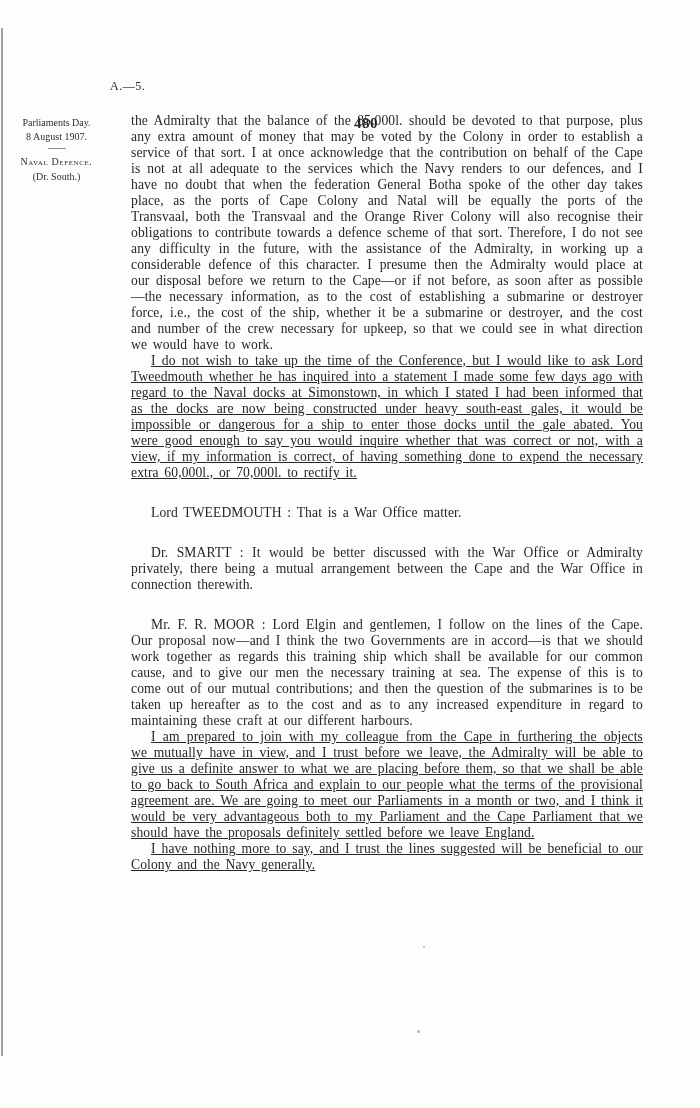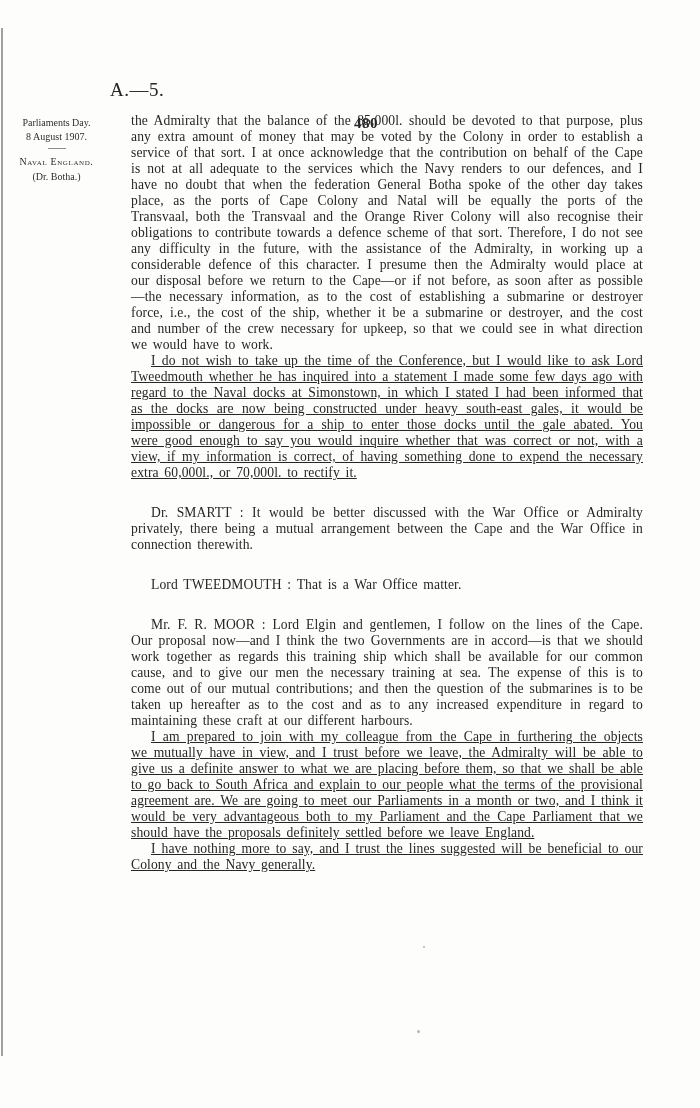--- a/index.html
+++ b/index.html
@@ -36,21 +36,21 @@
     position: absolute;
     left: 110px;
     top: 79px;
     width: 512px;
     height: 20px;
   }
   .doc-ref {
     position: absolute;
     left: 0;
     top: 0;
-    font-size: 19px;
+    font-size: 12px;
     letter-spacing: 0.5px;
   }
   .page-num {
     position: absolute;
     left: 0;
     right: 0;
     top: 0;
     text-align: center;
     font-weight: bold;
     font-size: 15px;
@@ -112,25 +112,25 @@
 
 <div class="page-header">
   <span class="doc-ref">A.—5.</span>
   <span class="page-num">480</span>
 </div>
 
 <aside class="margin-notes">
   <div class="margin-day">Parliaments Day.</div>
   <div class="margin-date">8 August 1907.</div>
   <div class="margin-rule"></div>
-  <div class="margin-topic">Naval England.</div>
-  <div class="margin-speaker">(Dr. Botha.)</div>
+  <div class="margin-topic">Naval Defence.</div>
+  <div class="margin-speaker">(Dr. South.)</div>
 </aside>
 
 <main class="body-text">
   <p class="cont">the Admiralty that the balance of the 85,000l. should be devoted to that purpose, plus any extra amount of money that may be voted by the Colony in order to establish a service of that sort. I at once acknowledge that the contribution on behalf of the Cape is not at all adequate to the services which the Navy renders to our defences, and I have no doubt that when the federation General Botha spoke of the other day takes place, as the ports of Cape Colony and Natal will be equally the ports of the Transvaal, both the Transvaal and the Orange River Colony will also recognise their obligations to contribute towards a defence scheme of that sort. Therefore, I do not see any difficulty in the future, with the assistance of the Admiralty, in working up a considerable defence of this character. I presume then the Admiralty would place at our disposal before we return to the Cape—or if not before, as soon after as possible—the necessary information, as to the cost of establishing a submarine or destroyer force, i.e., the cost of the ship, whether it be a submarine or destroyer, and the cost and number of the crew necessary for upkeep, so that we could see in what direction we would have to work.</p>
   <p class="indent">I do not wish to take up the time of the Conference, but I would like to ask Lord Tweedmouth whether he has inquired into a statement I made some few days ago with regard to the Naval docks at Simonstown, in which I stated I had been informed that as the docks are now being constructed under heavy south-east gales, it would be impossible or dangerous for a ship to enter those docks until the gale abated. You were good enough to say you would inquire whether that was correct or not, with a view, if my information is correct, of having something done to expend the necessary extra 60,000l., or 70,000l. to rectify it.</p>
+  <p class="speech">Lord TWEEDMOUTH : That is a War Office matter.</p>
   <p class="speech">Dr. SMARTT : It would be better discussed with the War Office or Admiralty privately, there being a mutual arrangement between the Cape and the War Office in connection therewith.</p>
-  <p class="speech">Lord TWEEDMOUTH : That is a War Office matter.</p>
   <p class="speech">Mr. F. R. MOOR : Lord Elgin and gentlemen, I follow on the lines of the Cape. Our proposal now—and I think the two Governments are in accord—is that we should work together as regards this training ship which shall be available for our common cause, and to give our men the necessary training at sea. The expense of this is to come out of our mutual contributions; and then the question of the submarines is to be taken up hereafter as to the cost and as to any increased expenditure in regard to maintaining these craft at our different harbours.</p>
   <p class="indent">I am prepared to join with my colleague from the Cape in furthering the objects we mutually have in view, and I trust before we leave, the Admiralty will be able to give us a definite answer to what we are placing before them, so that we shall be able to go back to South Africa and explain to our people what the terms of the provisional agreement are. We are going to meet our Parliaments in a month or two, and I think it would be very advantageous both to my Parliament and the Cape Parliament that we should have the proposals definitely settled before we leave England.</p>
   <p class="indent">I have nothing more to say, and I trust the lines suggested will be beneficial to our Colony and the Navy generally.</p>
 </main>
 
 </body></html>

